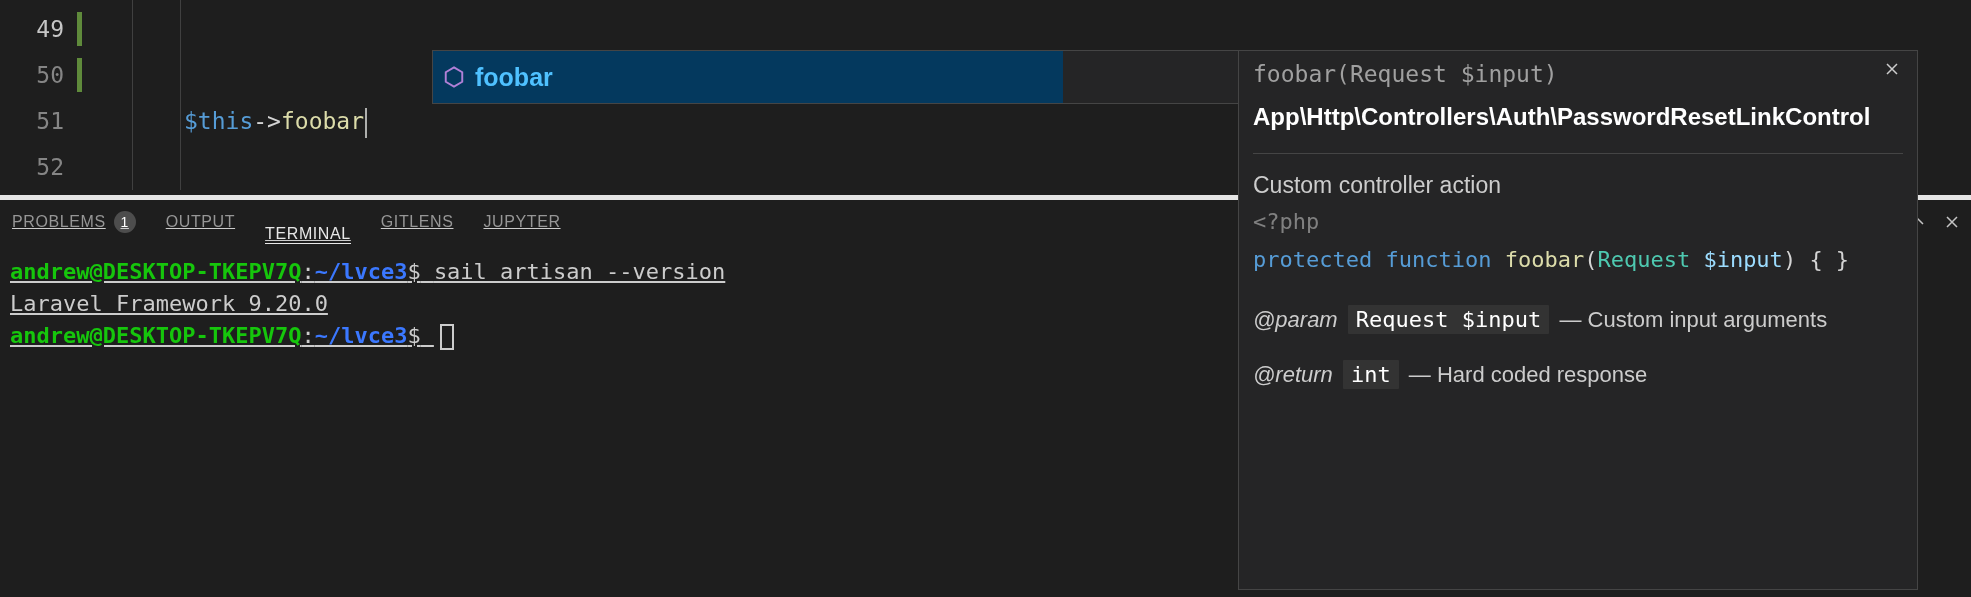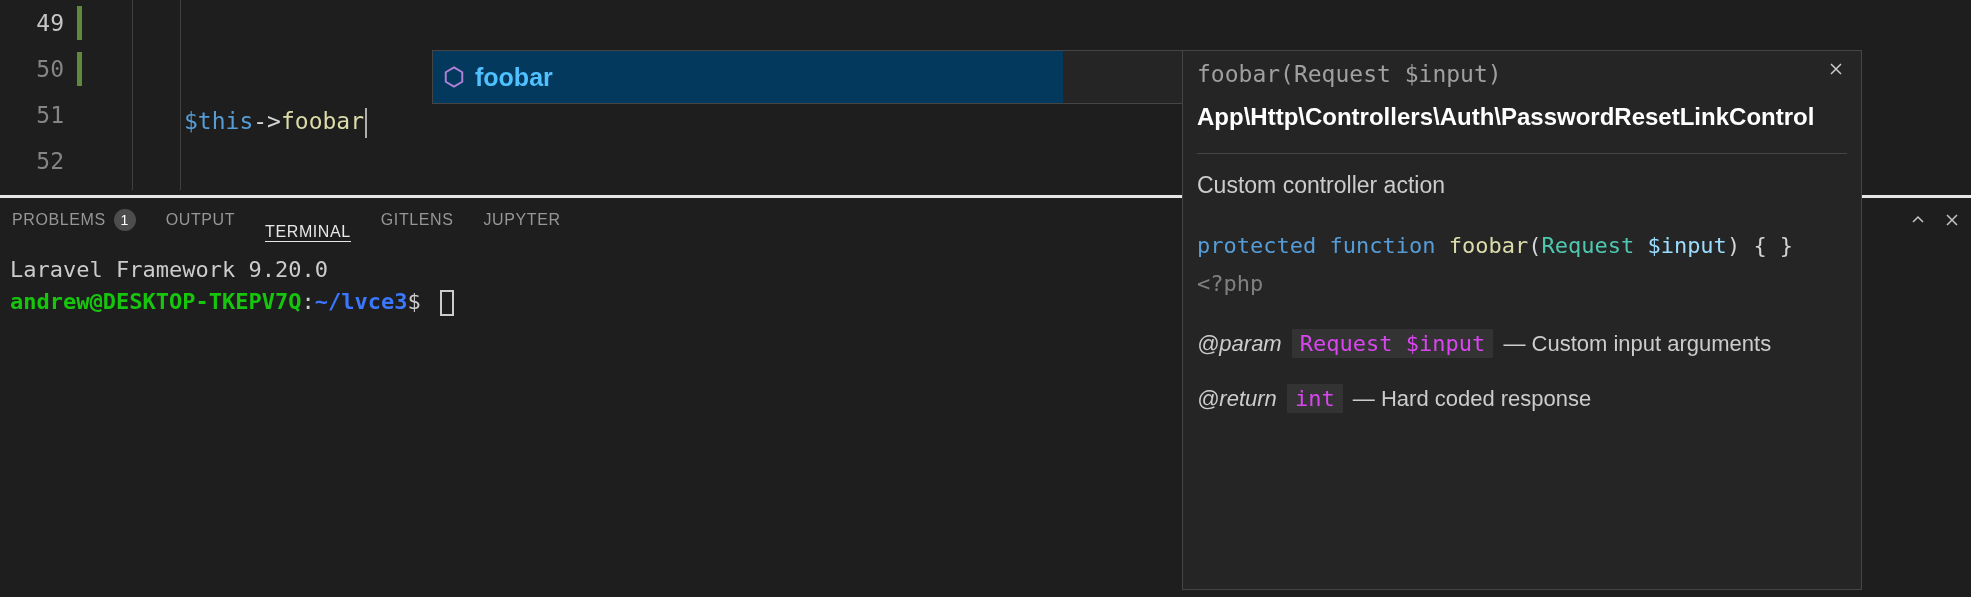--- a/index.html
+++ b/index.html
@@ -14,21 +14,21 @@
   .mono { font-family: Consolas, "Courier New", monospace; }
 
   
   .editor {
     position: relative;
     height: 190px;
     display: flex;
   }
   .gutter {
     width: 84px;
-    padding-top: 0;
+    padding-top: 6px;
     text-align: right;
     user-select: none;
   }
   .gutter .ln {
     font-family: Consolas, monospace;
     font-size: 23px;
     line-height: 46px;
     color: #858585;
     padding-right: 20px;
     position: relative;
@@ -92,21 +92,21 @@
     align-items: center;
     padding-left: 10px;
     gap: 10px;
   }
   .suggest-icon { color: #b180d7; display: inline-flex; }
   .suggest-label { color: #4fc1ff; font-weight: 600; font-family: "Segoe UI", Arial, sans-serif; }
 
   
   .doc {
     position: absolute;
-    left: 1182px; top: 50px;
+    left: 1238px; top: 50px;
     width: 680px; height: 540px;
     background: #252526;
     border: 1px solid #454545;
     z-index: 11;
     padding: 10px 14px 14px 14px;
     overflow: hidden;
   }
   .doc-close {
     position: absolute; top: 10px; right: 14px;
     width: 22px; height: 22px;
@@ -125,21 +125,21 @@
     font-size: 24px; color: #ffffff; font-weight: 700;
     white-space: nowrap;
     margin-bottom: 22px;
   }
   .doc hr {
     border: none; border-top: 1px solid #454545;
     margin: 6px 0 18px 0;
   }
   .doc .desc {
     font-size: 23px; color: #cccccc;
-    margin-bottom: 28px;
+    margin-bottom: 4px;
   }
   .doc .snip {
     font-family: Consolas, monospace;
     font-size: 22px;
     margin-bottom: 26px;
     white-space: nowrap;
     line-height: 38px;
   }
   .snip .k-open   { color: #808080; }
   .snip .k-mod    { color: #569cd6; }
@@ -153,31 +153,32 @@
     margin-bottom: 26px;
     font-style: italic;
   }
   .doc .tag .badge {
     display: inline-block;
     background: #333333;
     font-family: Consolas, monospace;
     font-style: normal;
     padding: 2px 8px;
     border-radius: 1px;
-    color: #d946ef;
+    color: #ffffff;
     margin: 0 4px;
   }
   .doc .tag .dash { color: #cccccc; font-style: normal; }
 
   
   .panel {
     position: absolute;
     top: 195px; left: 0; right: 0; bottom: 0;
-    border-top: 3px solid #e5e5e5;
+    border-top: 5px solid #e5e5e5;
     background: #1e1e1e;
+    text-decoration: underline;
   }
   .panel-tabs {
     display: flex;
     align-items: center;
     gap: 30px;
     height: 44px;
     padding: 0 12px;
     font-size: 16px;
     letter-spacing: 0.6px;
     color: #969696;
@@ -268,29 +269,29 @@
     <svg width="16" height="16" viewBox="0 0 16 16">
         <path d="M3 3L13 13M13 3L3 13" stroke="#cccccc" stroke-width="1.5"></path>
       </svg>
   </div>
   <div class="sig">foobar(Request $input)</div>
   <div class="ns">App\Http\Controllers\Auth\PasswordResetLinkControl</div>
   <hr>
   <div class="desc">Custom controller action</div>
 
   <div class="snip">
+    <div><span class="k-open">&lt;?php</span></div>
     <div>
       <span class="k-mod">protected</span>
       <span class="k-punc"> </span>
       <span class="k-fn">function</span>
       <span class="k-punc"> </span>
       <span class="k-name">foobar</span><span class="k-punc">(</span><span class="k-type">Request</span>
       <span class="k-punc"> </span><span class="k-var">$input</span><span class="k-punc">) </span><span class="k-punc">{ }</span>
     </div>
-    <div><span class="k-open">&lt;?php</span></div>
   </div>
 
   <div class="tag">
     <span>@param</span>
     <span class="badge">Request $input</span>
     <span class="dash"> — </span>
     <span style="font-style:normal">Custom input arguments</span>
   </div>
 
   <div class="tag">
@@ -328,19 +329,23 @@
       </div>
       <div class="panel-action">
         <svg width="16" height="16" viewBox="0 0 16 16">
             <path d="M3 3L13 13M13 3L3 13" stroke="#c5c5c5" stroke-width="1.5"></path>
           </svg>
       </div>
     </div>
   </div>
 
   <div class="terminal">
+    <div>
+      <span class="term-green">andrew@DESKTOP-TKEPV7Q</span><span class="term-white">:</span><span class="term-blue">~/lvce3</span><span class="term-white">$</span>
+      <span class="term-white"> </span><span class="term-white">sail artisan --version</span>
+    </div>
     <div class="term-out">Laravel Framework 9.20.0</div>
     <div>
       <span class="term-green">andrew@DESKTOP-TKEPV7Q</span><span class="term-white">:</span><span class="term-blue">~/lvce3</span><span class="term-white">$</span>
       <span class="term-cursor"></span>
     </div>
   </div>
 </div>
 
 </body></html>

